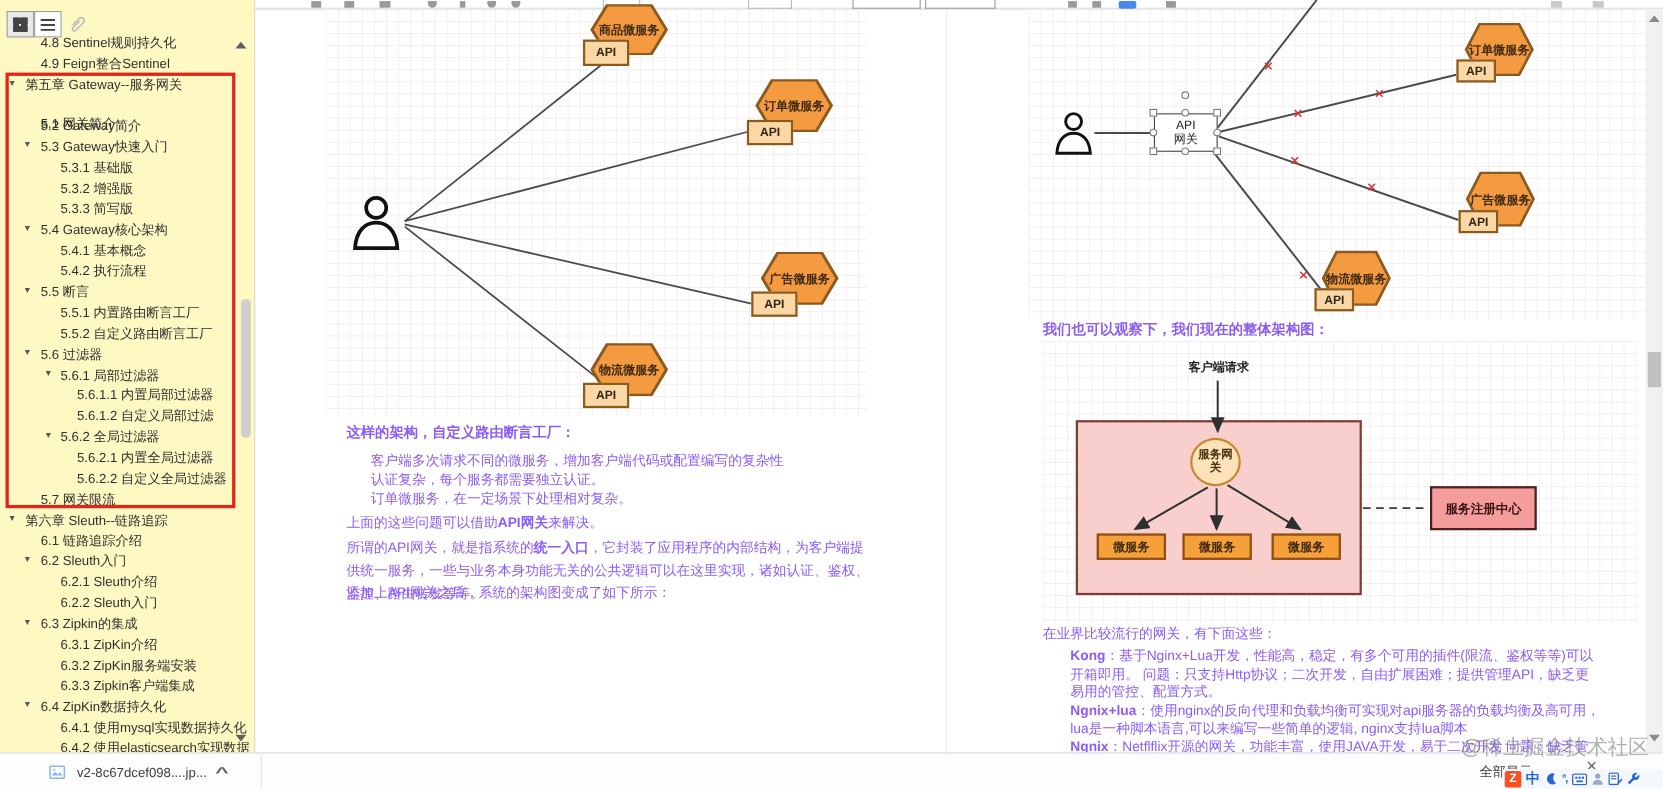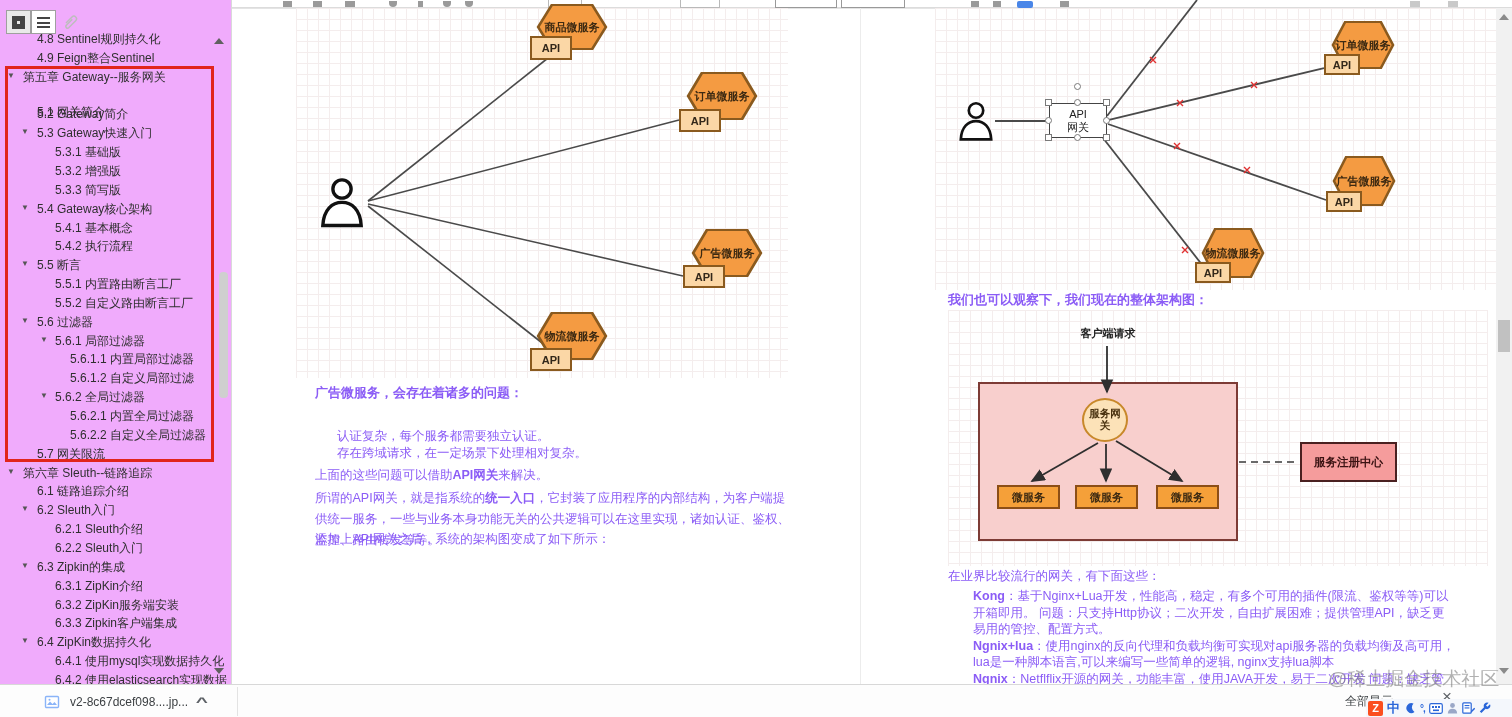--- a/index.html
+++ b/index.html
@@ -7,21 +7,21 @@
   .app{position:relative;width:1512px;height:717px;overflow:hidden;
        font-family:"Liberation Sans","DejaVu Sans",sans-serif;color:#333;background:#fff;}
 
   
   .topstrip{position:absolute;left:0;top:0;width:1512px;height:8px;background:#fff;border-bottom:1px solid #dcdcdc;z-index:1;}
   .frag{position:absolute;top:1px;height:6px;background:#9a9a9a;}
   .fragbox{position:absolute;top:0;height:8px;background:#fff;border:1px solid #b9b9b9;border-top:none;}
   .fragblue{position:absolute;top:1px;height:7px;background:#4a86e8;border-radius:2px;}
 
   
-  .sidebar{position:absolute;left:0;top:0;width:232px;height:684px;background:#f0abfc;border-right:1px solid #d9d9d9;z-index:2;}
+  .sidebar{position:absolute;left:0;top:0;width:232px;height:684px;background:#fef9c3;border-right:1px solid #d9d9d9;z-index:2;}
   .side-btn{position:absolute;top:10px;width:25px;height:24px;display:flex;align-items:center;justify-content:center;}
   .btn-border{border:1px solid #9f9f9f;background:#fff;}
   .btn-active{background:#e9e9e9;}
   .glyph-grid{width:13px;height:13px;
     background-image:linear-gradient(90deg,#444 42%,transparent 42%,transparent 58%,#444 58%),
                      linear-gradient(#444 42%,transparent 42%,transparent 58%,#444 58%);}
   .glyph-list{width:13px;height:11px;
     background-image:repeating-linear-gradient(#444 0,#444 2px,transparent 2px,transparent 4.5px);}
   .toc{position:absolute;left:0;top:26px;width:232px;height:658px;overflow:hidden;}
   .toc-row{position:absolute;left:0;width:225px;height:19px;font-size:12px;color:#2f2f2f;cursor:pointer;}
@@ -310,23 +310,24 @@
       <svg viewBox="0 0 100 100" preserveAspectRatio="none">
           <polygon points="22,4 78,4 97,50 78,96 22,96 3,50" fill="#f49b42" stroke="#8a5a1e" stroke-width="4"></polygon>
         </svg>
       <div class="lbl">物流微服务</div>
     </div>
     <div class="apitag" style="left:234px;top:340px;width:42px;height:23px;">
         <span>API</span>
       </div>
   </div>
 
-  <div class="txt bold" style="left:315px;top:384px;">广告微服务，会存在着诸多的问题：</div>
+  <div class="txt bold" style="left:315px;top:384px;">这样的架构，自定义路由断言工厂：</div>
+  <div class="txt" style="left:337px;top:410px;">客户端多次请求不同的微服务，增加客户端代码或配置编写的复杂性</div>
   <div class="txt" style="left:337px;top:427px;">认证复杂，每个服务都需要独立认证。</div>
-  <div class="txt" style="left:337px;top:444px;">存在跨域请求，在一定场景下处理相对复杂。</div>
+  <div class="txt" style="left:337px;top:444px;">订单微服务，在一定场景下处理相对复杂。</div>
   <div class="txt" style="left:315px;top:466px;"><span>上面的这些问题可以借助</span><span class="b">API网关</span><span>来解决。</span></div>
   <div class="txt" style="left:315px;top:488px;width:482px;line-height:21px;"><span>所谓的API网关，就是指系统的</span><span class="b">统一入口</span><span>，它封装了应用程序的内部结构，为客户端提供统一服务，一些与业务本身功能无关的公共逻辑可以在这里实现，诸如认证、鉴权、监控、路由转发等等。</span></div>
   <div class="txt" style="left:315px;top:530px;">添加上API网关之后，系统的架构图变成了如下所示：</div>
 
   <div class="diagram grid-bg" id="d2" style="left:935px;top:8px;width:561px;height:282px;">
     <svg class="wires">
       <line x1="60" y1="113" x2="114" y2="113" stroke="#4a4a4a" stroke-width="1.8"></line>
       <line x1="172" y1="108" x2="262" y2="-8" stroke="#4a4a4a" stroke-width="1.8"></line>
       <line x1="173" y1="112" x2="389" y2="60" stroke="#4a4a4a" stroke-width="1.8"></line>
       <line x1="173" y1="116" x2="391" y2="192" stroke="#4a4a4a" stroke-width="1.8"></line>

